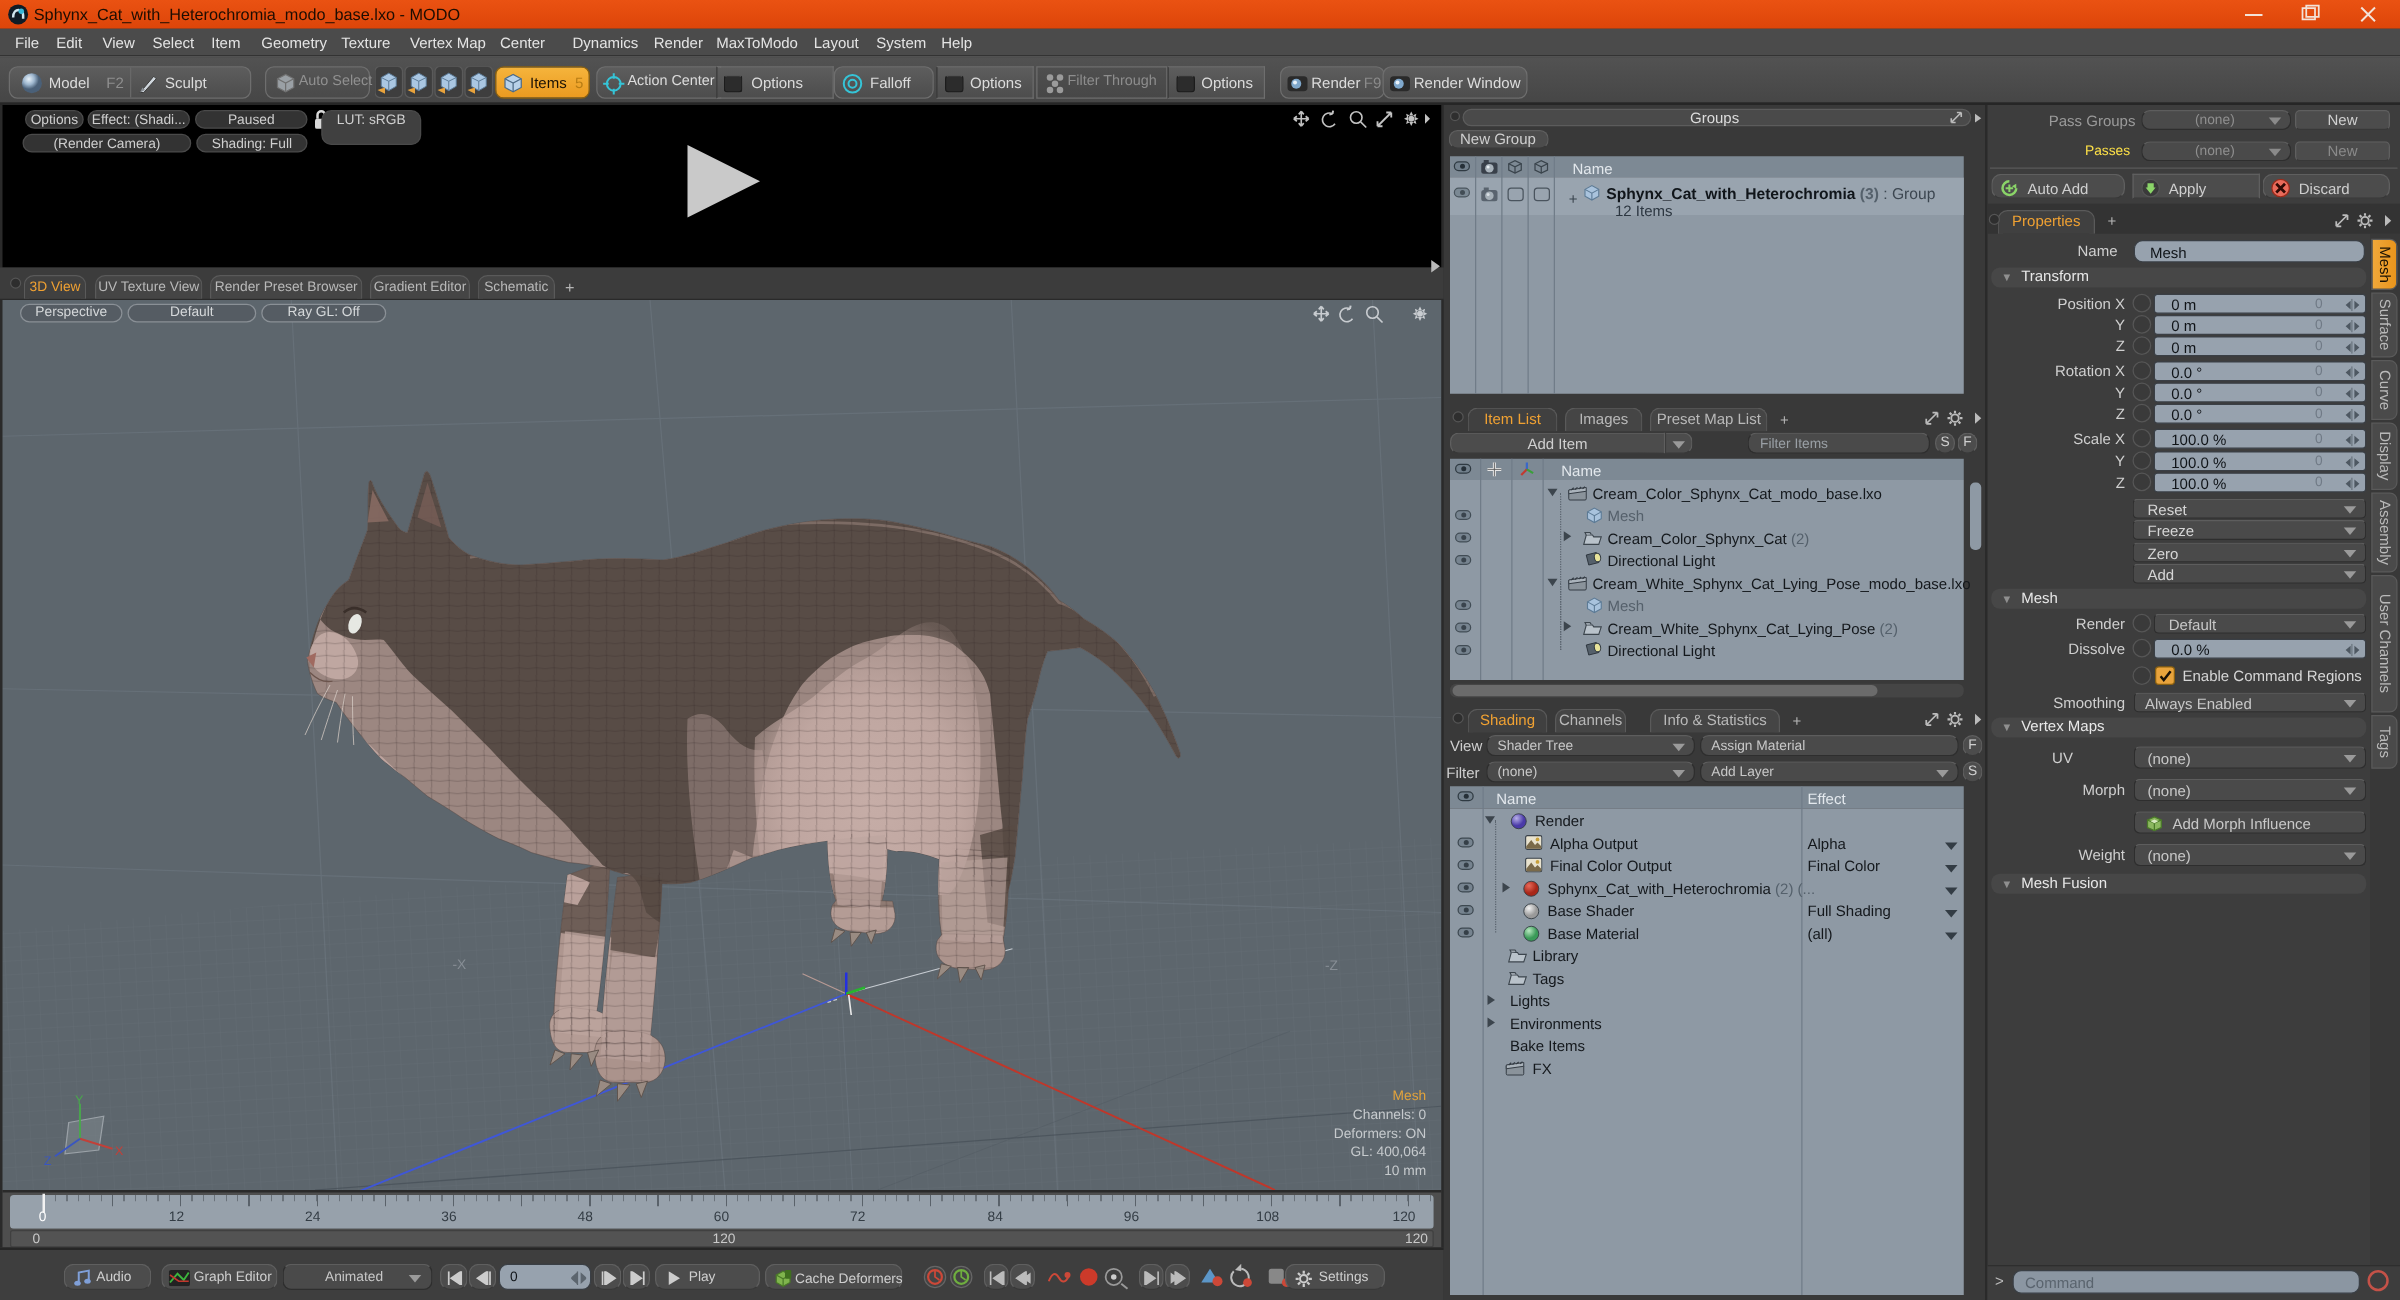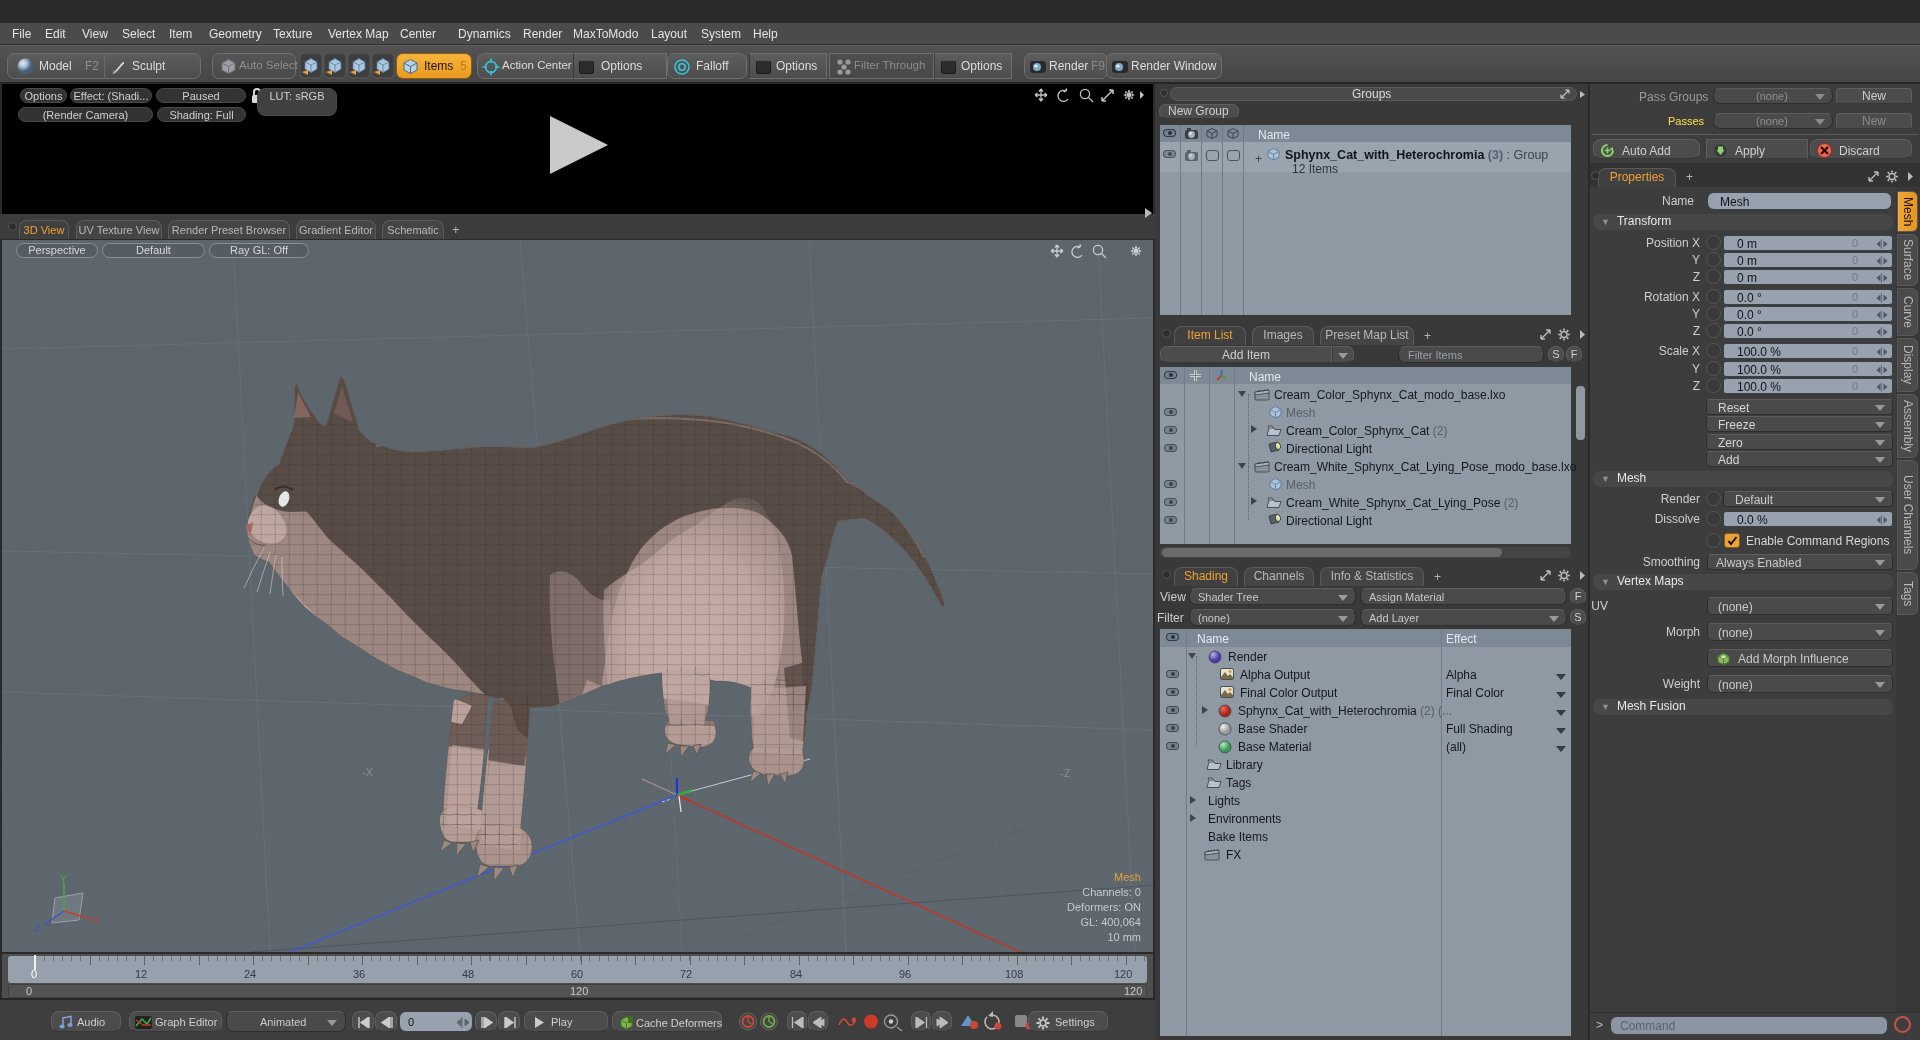--- a/index.html
+++ b/index.html
@@ -42,20 +42,34 @@
 .list { position:absolute; background:#8e99a4; }
 .lhdr { position:absolute; background:#7d8994; color:#dde3e9; font-size:12px; }
 .eye { position:absolute; width:13px; height:8px; border:1px solid #2f3a42; border-radius:60% 60% 60% 60%/100% 100% 100% 100%; background:#72808c; }
 .eye::after { content:""; position:absolute; left:4px; top:1px; width:4px; height:4px; background:#263038; border-radius:50%; }
 .tri-r { position:absolute; width:0; height:0; border-top:4px solid transparent; border-bottom:4px solid transparent; border-left:6px solid #3c454d; }
 .tri-d { position:absolute; width:0; height:0; border-left:4px solid transparent; border-right:4px solid transparent; border-top:6px solid #3c454d; }
 </style>
 </head>
 <body>
 <div id="app">
+  <div id="titlebar">
+    <svg class="abs" style="left:6px;top:3px" width="17" height="17" viewBox="0 0 17 17">
+      <circle cx="8.5" cy="8.5" r="8" fill="#101c26"></circle>
+      <path d="M4.5 11 C4.5 6.5 7 5 8.7 5 C11.5 5 12.5 7.3 12.5 9.2 L12.5 12" stroke="#cfe6ef" stroke-width="2" fill="none"></path>
+      <circle cx="11" cy="6" r="2.2" fill="#39b7d8"></circle>
+    </svg>
+    <div id="title-text">Sphynx_Cat_with_Heterochromia_modo_base.lxo - MODO</div>
+    <svg class="abs" style="left:1786px;top:0" width="130" height="23" viewBox="0 0 130 23">
+      <path d="M10 12 L24 12" stroke="#f3e2d8" stroke-width="1.6"></path>
+      <rect x="56" y="6.5" width="10" height="9" fill="none" stroke="#f3e2d8" stroke-width="1.4"></rect>
+      <rect x="59" y="4.5" width="10" height="9" fill="none" stroke="#f3e2d8" stroke-width="1.4"></rect>
+      <path d="M103 6 L114 17 M114 6 L103 17" stroke="#f3e2d8" stroke-width="1.6"></path>
+    </svg>
+  </div>
   <div id="menubar">
     <div class="menu-item" style="left:12px">File</div>
     <div class="menu-item" style="left:45px">Edit</div>
     <div class="menu-item" style="left:82px">View</div>
     <div class="menu-item" style="left:122px">Select</div>
     <div class="menu-item" style="left:169px">Item</div>
     <div class="menu-item" style="left:209px">Geometry</div>
     <div class="menu-item" style="left:273px">Texture</div>
     <div class="menu-item" style="left:328px">Vertex Map</div>
     <div class="menu-item" style="left:400px">Center</div>
@@ -644,21 +658,21 @@
           <path d="M2 3 L10 1 L12 9 L4 11 Z" fill="#55606a" stroke="#2e363e" stroke-width="0.8"></path>
           <ellipse cx="11" cy="5" rx="2.5" ry="3.5" transform="rotate(-14 11 5)" fill="#e8e49a" stroke="#2e363e" stroke-width="0.8"></ellipse>
         </svg>
         <div class="t" style="left:1286px;top:514px;font-size:12px;color:#14181c">Directional Light</div>
       </div>
     <div class="abs" style="left:1576px;top:386px;width:9px;height:54px;background:#8e99a4;border-radius:4px"></div>
     <div class="abs" style="left:1160px;top:547px;width:411px;height:11px;background:#454545;border-radius:5px"></div>
     <div class="abs" style="left:1162px;top:548px;width:340px;height:9px;background:#6b6b6b;border-radius:5px"></div>
 
     <div class="ptab on" style="left:1174px;top:567px;width:64px;line-height:17px;font-size:12px">Shading</div>
-    <div class="ptab" style="left:1244px;top:567px;width:70px;line-height:17px;font-size:12px">Channels</div>
+    <div class="ptab" style="left:1244px;top:567px;width:57px;line-height:17px;font-size:12px">Channels</div>
     <div class="ptab" style="left:1320px;top:567px;width:104px;line-height:17px;font-size:12px">Info &amp; Statistics</div>
     <div class="t" style="left:1434px;top:570px;color:#b5b5b5;font-size:12px">+</div>
     <div class="abs" style="left:1162px;top:570px;width:9px;height:9px;border-radius:50%;background:#2e2e2e;border:1px solid #555"></div>
     <svg class="abs" style="left:1540px;top:569px" width="46px" height="13" viewBox="0 0 46 13">
         <path d="M1 11 L10 2 M1 11 L1 7 M1 11 L5 11 M10 2 L10 6 M10 2 L6 2" stroke="#bbb" stroke-width="1.4" fill="none"></path>
         <g fill="#bbb">
           <circle cx="24" cy="6.5" r="3" fill="none" stroke="#bbb" stroke-width="1.5"></circle>
           <g stroke="#bbb" stroke-width="1.7">
             <path d="M24 0.5 L24 2.5 M24 10.5 L24 12.5 M18 6.5 L20 6.5 M28 6.5 L30 6.5 M19.7 2.2 L21.2 3.7 M26.8 9.3 L28.3 10.8 M28.3 2.2 L26.8 3.7 M21.2 9.3 L19.7 10.8"></path>
           </g>
@@ -971,21 +985,21 @@
             <path d="M1.5 5 L4 8 L9.5 1" stroke="#1a1208" stroke-width="2" fill="none"></path>
           </svg>
         </div>
         <div class="t" style="left:1746px;top:534px;font-size:12px;color:#d6d6d6">Enable Command Regions</div>
         <div class="t" style="left:1600px;top:555px;width:100px;text-align:right;font-size:12px;color:#cfcfcf">Smoothing</div>
         <div class="ddl" style="left:1707px;top:554px;width:186px;height:16px;border-radius:4px">
           <span class="abs" style="left:8px;top:1px;font-size:12px">Always Enabled</span>
           <span class="arr" style="right:7px;top:5px"></span>
         </div>
         <div class="sechdr" style="left:1593px;top:574px;width:300px;height:16px;line-height:15px;padding-left:8px"><i>▼</i>Vertex Maps</div>
-        <div class="t" style="left:1508px;top:599px;width:100px;text-align:right;font-size:12px;color:#cfcfcf">UV</div>
+        <div class="t" style="left:1600px;top:599px;width:100px;text-align:center;font-size:12px;color:#cfcfcf">UV</div>
         <div class="ddl" style="left:1707px;top:597px;width:186px;height:18px;border-radius:5px">
           <span class="abs" style="left:10px;top:2px;font-size:12px">(none)</span>
           <span class="arr" style="right:7px;top:6px"></span>
         </div>
         <div class="t" style="left:1600px;top:625px;width:100px;text-align:right;font-size:12px;color:#cfcfcf">Morph</div>
         <div class="ddl" style="left:1707px;top:623px;width:186px;height:18px;border-radius:5px">
           <span class="abs" style="left:10px;top:2px;font-size:12px">(none)</span>
           <span class="arr" style="right:7px;top:6px"></span>
         </div>
         <div class="t" style="left:1600px;top:677px;width:100px;text-align:right;font-size:12px;color:#cfcfcf">Weight</div>

